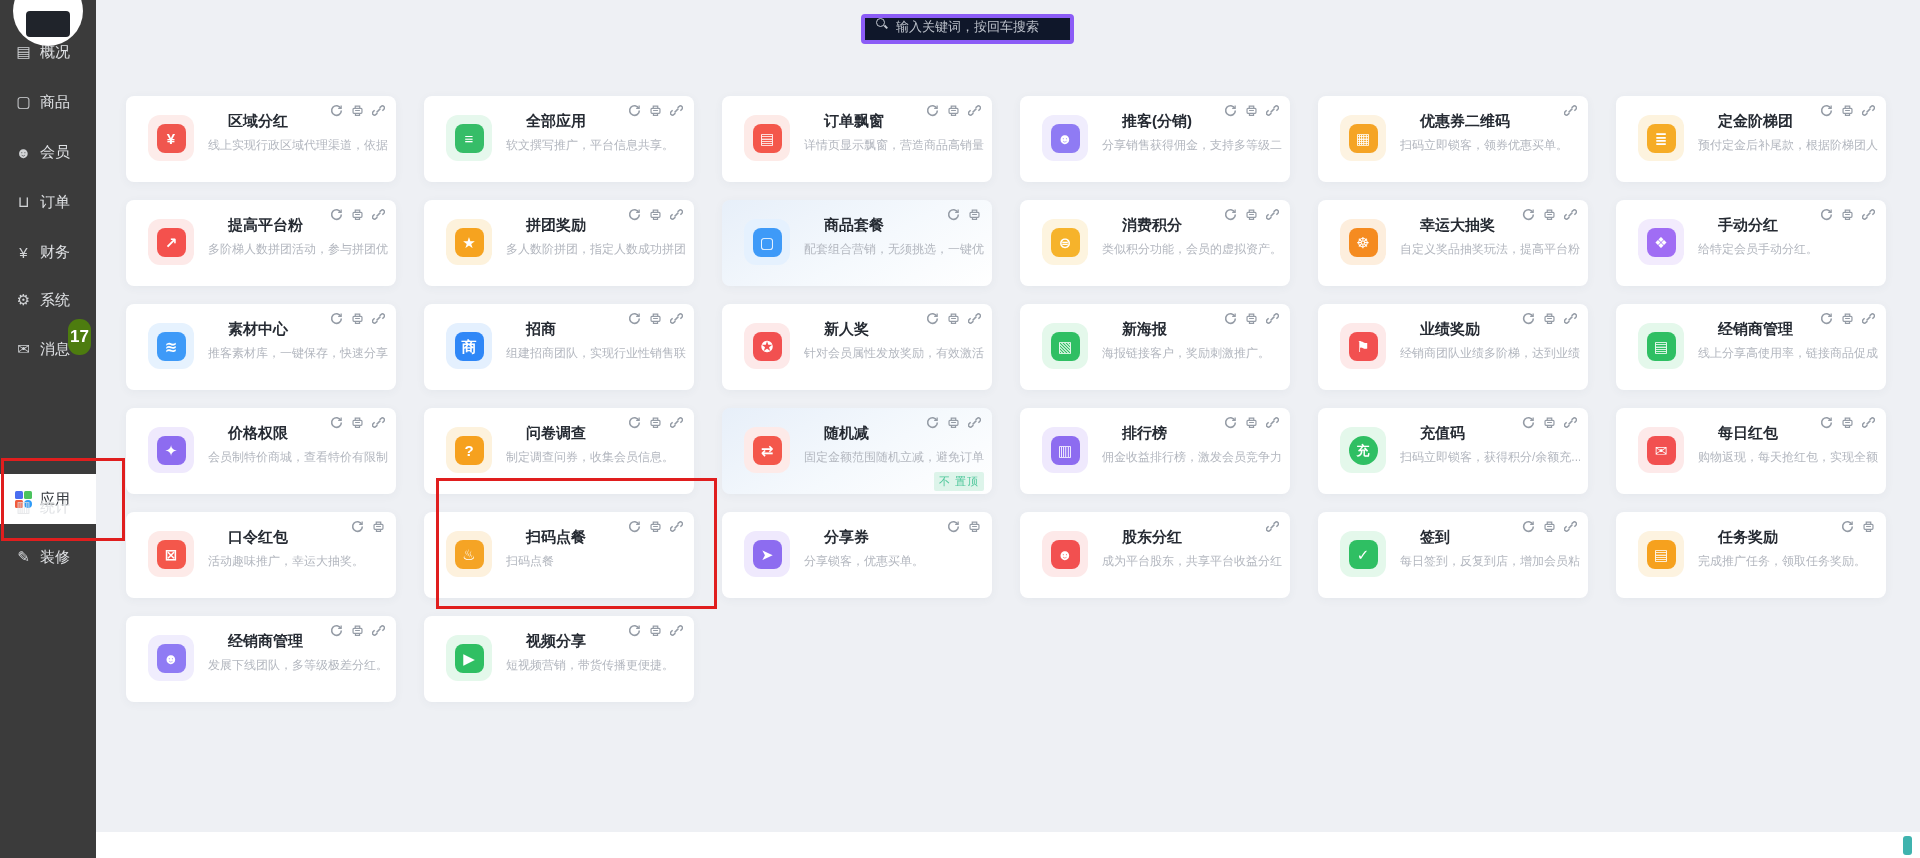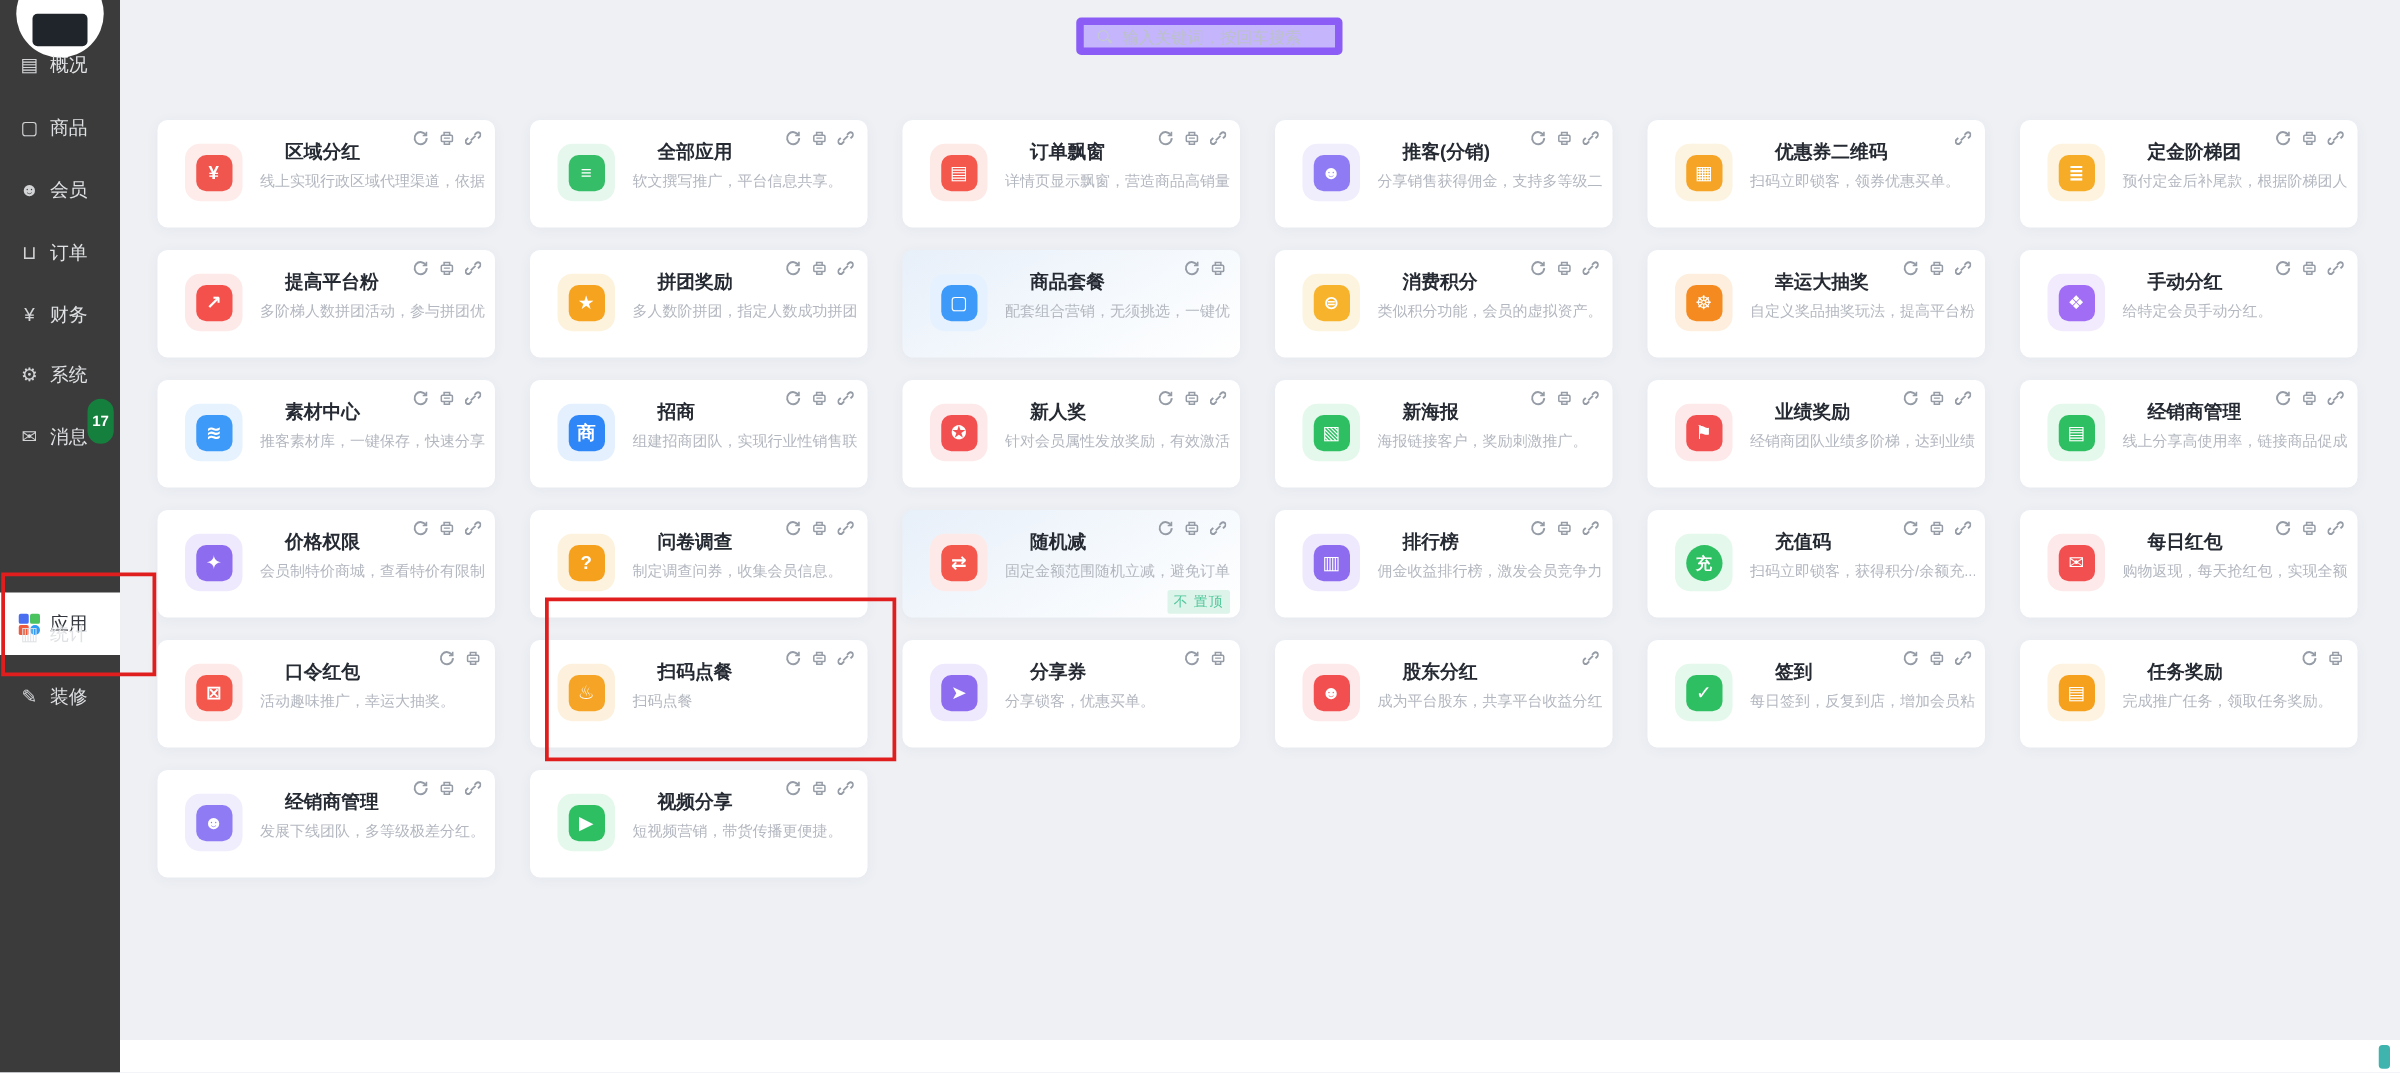--- a/index.html
+++ b/index.html
@@ -11,36 +11,36 @@
   
   .sidebar{position:absolute;left:0;top:0;width:96px;height:858px;background:#3b3b3b;z-index:20;}
   .logo{position:absolute;top:-24px;left:13px;width:70px;height:70px;border-radius:50%;
     background:#fff;display:flex;align-items:flex-end;justify-content:center;overflow:hidden;}
   .logo-mark{width:44px;height:26px;margin-bottom:9px;background:#20242b;border-radius:4px;}
   .side-item{position:absolute;left:0;width:96px;height:44px;display:flex;align-items:center;
     padding-left:14px;box-sizing:border-box;color:#dfe1e4;font-size:15px;cursor:pointer;}
   .side-item .s-icon{width:19px;font-size:15px;margin-right:7px;text-align:center;opacity:.92;}
   .side-item.active{background:#fff;color:#33373d;height:50px;}
   .badge{position:absolute;right:5px;top:-8px;min-width:21px;height:36px;border-radius:11px;
-    background:#15803d;color:#fff;font-size:12px;font-weight:bold;display:flex;
+    background:#4d7c0f;color:#fff;font-size:17px;font-weight:bold;display:flex;
     align-items:center;justify-content:center;padding:0 2px;box-sizing:border-box;}
   .apps-grid-icon{position:relative;width:17px;height:17px;margin-right:8px;margin-left:1px;
     display:grid;grid-template-columns:8px 8px;grid-template-rows:8px 8px;gap:1px;}
   .apps-grid-icon i{display:block;border-radius:1.5px;}
   .apps-grid-icon i:nth-child(1){background:#4a6ef0;}
   .apps-grid-icon i:nth-child(2){background:#4bc35e;}
   .apps-grid-icon i:nth-child(3){background:#f05a3c;}
   .apps-grid-icon i:nth-child(4){background:#2f9bf7;border-radius:50%;}
   
   .topbar{position:absolute;left:96px;top:0;right:0;height:62px;}
   .tabs{position:absolute;left:147px;top:12px;display:flex;align-items:center;gap:44px;}
   .tab{position:relative;font-size:15px;color:#5f6670;line-height:26px;padding:5px 2px;cursor:pointer;white-space:nowrap;}
   .tab.active{background:#e3e6eb;border-radius:4px;padding:5px 14px;color:#21252b;font-weight:bold;}
-  .searchbox{position:absolute;left:765px;top:14px;width:213px;height:30px;background:#c4b5fd;
-    border:6px solid #8b5cf6;border-radius:4px;box-sizing:border-box;display:flex;align-items:center;}
+  .searchbox{position:absolute;left:765px;top:14px;width:213px;height:30px;background:#0f172a;
+    border:4px solid #8b5cf6;border-radius:4px;box-sizing:border-box;display:flex;align-items:flex-start;}
   .mag{position:relative;width:11px;height:11px;margin:0 7px 0 11px;flex:0 0 auto;}
   .mag::before{content:"";position:absolute;left:0;top:0;width:7px;height:7px;border:1.5px solid #c3c8d1;border-radius:50%;}
   .mag::after{content:"";position:absolute;left:8px;top:8px;width:4px;height:1.5px;background:#c3c8d1;transform:rotate(45deg);}
   .searchbox input{border:none;outline:none;background:transparent;font-size:13px;color:#5f6670;width:170px;
     font-family:"Liberation Sans","DejaVu Sans",sans-serif;}
   .searchbox input::placeholder{color:#bcc1ca;}
   
   .grid{position:absolute;left:126px;top:96px;display:grid;
     grid-template-columns:repeat(6,270px);column-gap:28px;row-gap:18px;grid-auto-rows:86px;}
   .card{position:relative;background:#fff;border-radius:8px;box-shadow:0 2px 10px rgba(60,70,90,.05);cursor:pointer;}

